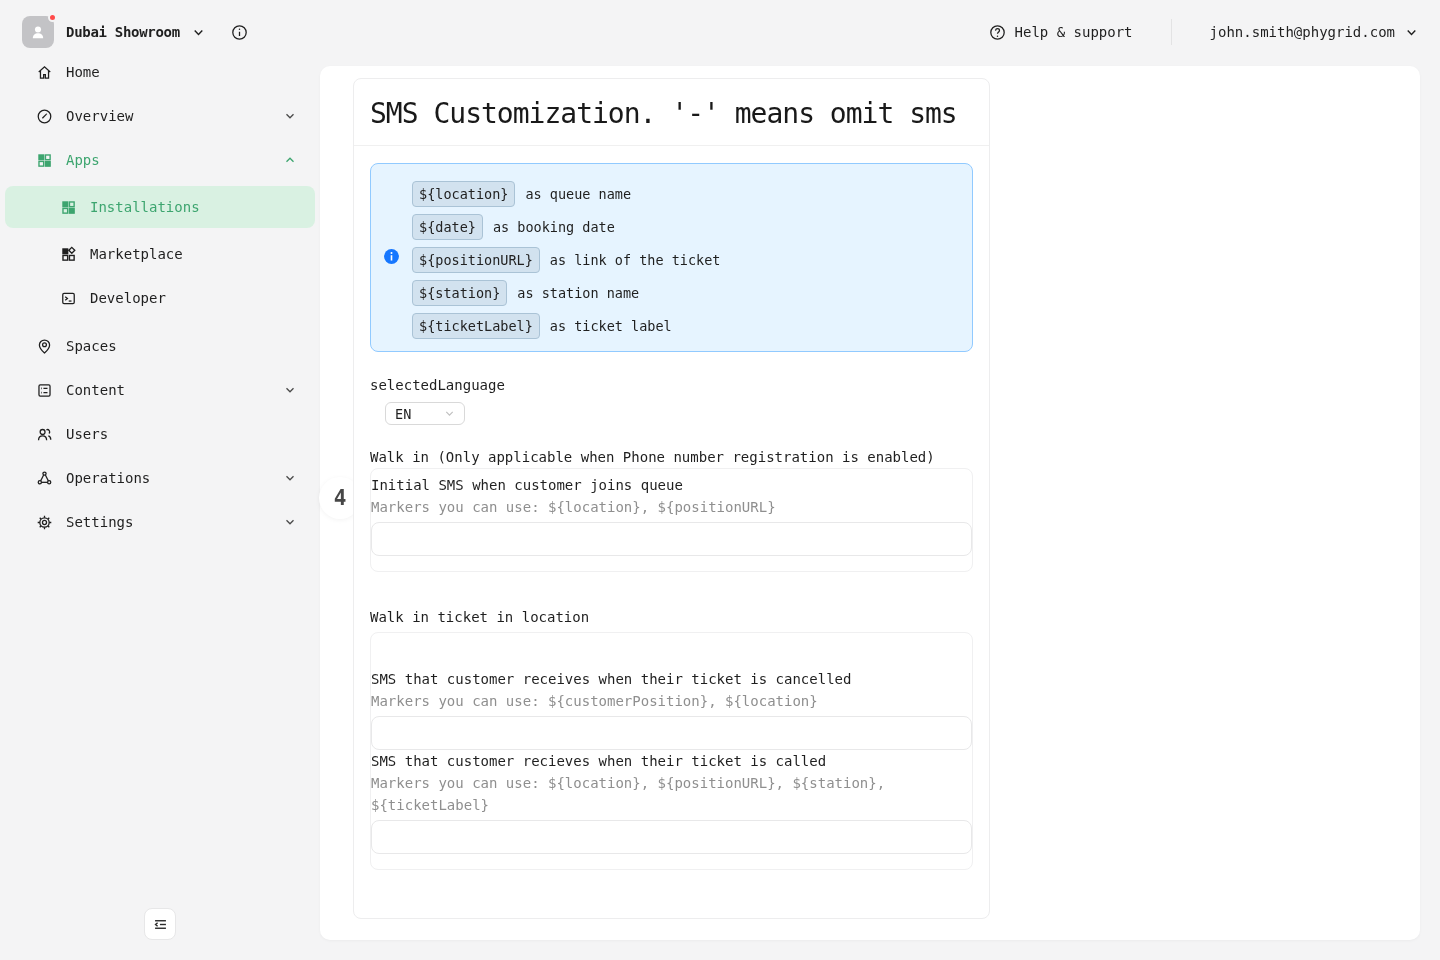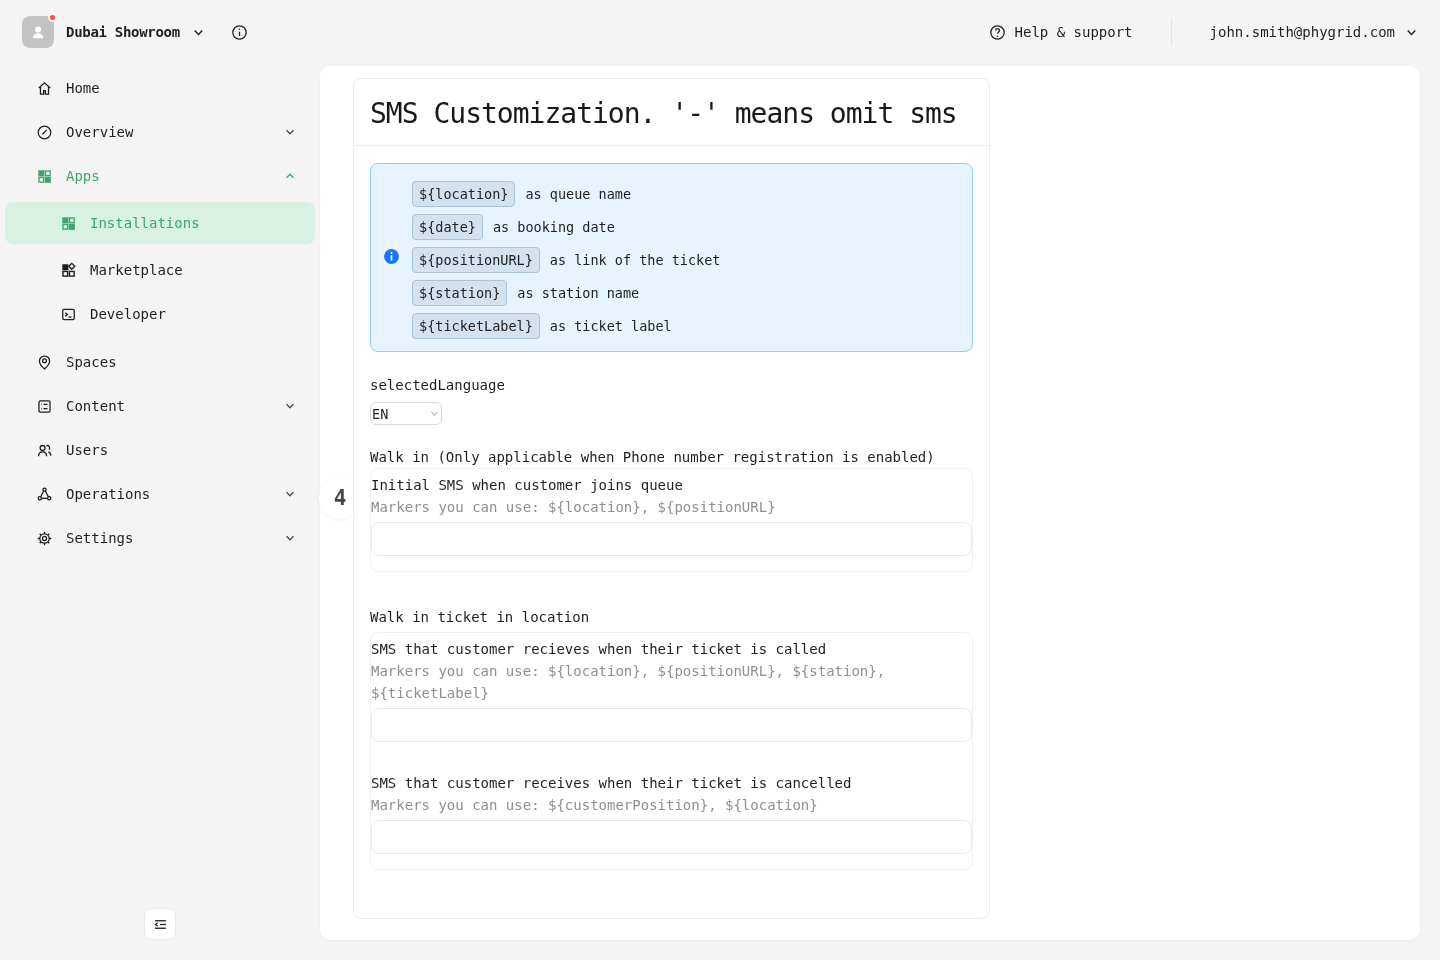--- a/index.html
+++ b/index.html
@@ -28,21 +28,21 @@
     border-radius: 50%; background: #ff4a4a; border: 2px solid #f4f4f5;
   }
   .org-name { font-size: 14px; font-weight: bold; letter-spacing: -0.3px; }
   .topbar-info { margin-left: 26px; cursor: pointer; }
   .topbar-right { margin-left: auto; display: flex; align-items: center; }
   .help { display: flex; align-items: center; gap: 9px; font-size: 14px; cursor: pointer; }
   .tb-divider { width: 1px; height: 26px; background: #e3e3e4; margin: 0 38px; }
   .account { display: flex; align-items: center; gap: 10px; font-size: 14px; cursor: pointer; }
 
   
-  .sidebar { position: absolute; top: 64px; left: 0; width: 320px; bottom: 0; }
+  .sidebar { position: absolute; top: 48px; left: 0; width: 320px; bottom: 0; }
   .nav { padding-top: 2px; }
   .nav-row {
     height: 44px; display: flex; align-items: center; gap: 13px;
     padding: 0 24px 0 36px; font-size: 14px; color: #1f1f1f; cursor: pointer;
   }
   .nav-row .chev { margin-left: auto; color: #4a4a4a; }
   .nav-row.green { color: #3da56f; }
   .nav-row.sub { padding-left: 60px; }
   .pill-wrap { padding: 4px 5px; }
   .nav-row.selected {
@@ -89,23 +89,23 @@
   .alert-content { font-size: 13.5px; line-height: 22px; color: #1f1f1f; }
   .marker-row { margin-top: 7px; display: flex; align-items: center; gap: 10px; white-space: nowrap; }
   .chip {
     background: #d2e2ef; border: 1px solid #aac3d6; border-radius: 4px;
     padding: 1px 6px; font-size: 13.5px; color: #222;
   }
 
   
   .lang-label { font-size: 14px; line-height: 22px; margin-bottom: 6px; }
   .select {
-    width: 72px; height: 23px; border: 1px solid #d9d9d9; border-radius: 6px;
+    width: 80px; height: 23px; border: 1px solid #d9d9d9; border-radius: 6px;
     display: flex; align-items: center; justify-content: space-between;
-    padding: 0 1px; font-size: 13.5px; cursor: pointer; background: #fff;
+    padding: 0 9px; font-size: 13.5px; cursor: pointer; background: #fff; margin-left: 15px;
   }
   .select .chev { color: #bfbfbf; }
 
   
   .section-label { margin-top: 21px; font-size: 14px; line-height: 22px; color: #1f1f1f; }
   .section-label.second { margin-top: 34px; margin-bottom: 4px; }
   .group {
     margin-top: 0; border: 1px solid #f0f0f1; border-radius: 8px;
     padding: 5px 0 15px;
   }
@@ -394,26 +394,26 @@
       <div class="group">
         <div class="field">
           <div class="field-title">Initial SMS when customer joins queue</div>
           <div class="field-markers">Markers you can use: ${location}, ${positionURL}</div>
           <input class="field-input" type="text" style="">
         </div>
       </div>
 
       <div class="section-label second">Walk in ticket in location</div>
       <div class="group">
+        <div class="field second">
+          <div class="field-title">SMS that customer receives when their ticket is cancelled</div>
+          <div class="field-markers">Markers you can use: ${customerPosition}, ${location}</div>
+          <input class="field-input" type="text" style="">
+        </div>
         <div class="field">
           <div class="field-title">SMS that customer recieves when their ticket is called</div>
           <div class="field-markers">Markers you can use: ${location}, ${positionURL}, ${station}, ${ticketLabel}</div>
           <input class="field-input" type="text" style="">
         </div>
-        <div class="field second">
-          <div class="field-title">SMS that customer receives when their ticket is cancelled</div>
-          <div class="field-markers">Markers you can use: ${customerPosition}, ${location}</div>
-          <input class="field-input" type="text" style="">
-        </div>
       </div>
     </div>
   </section>
 </main>
 
 </body></html>

